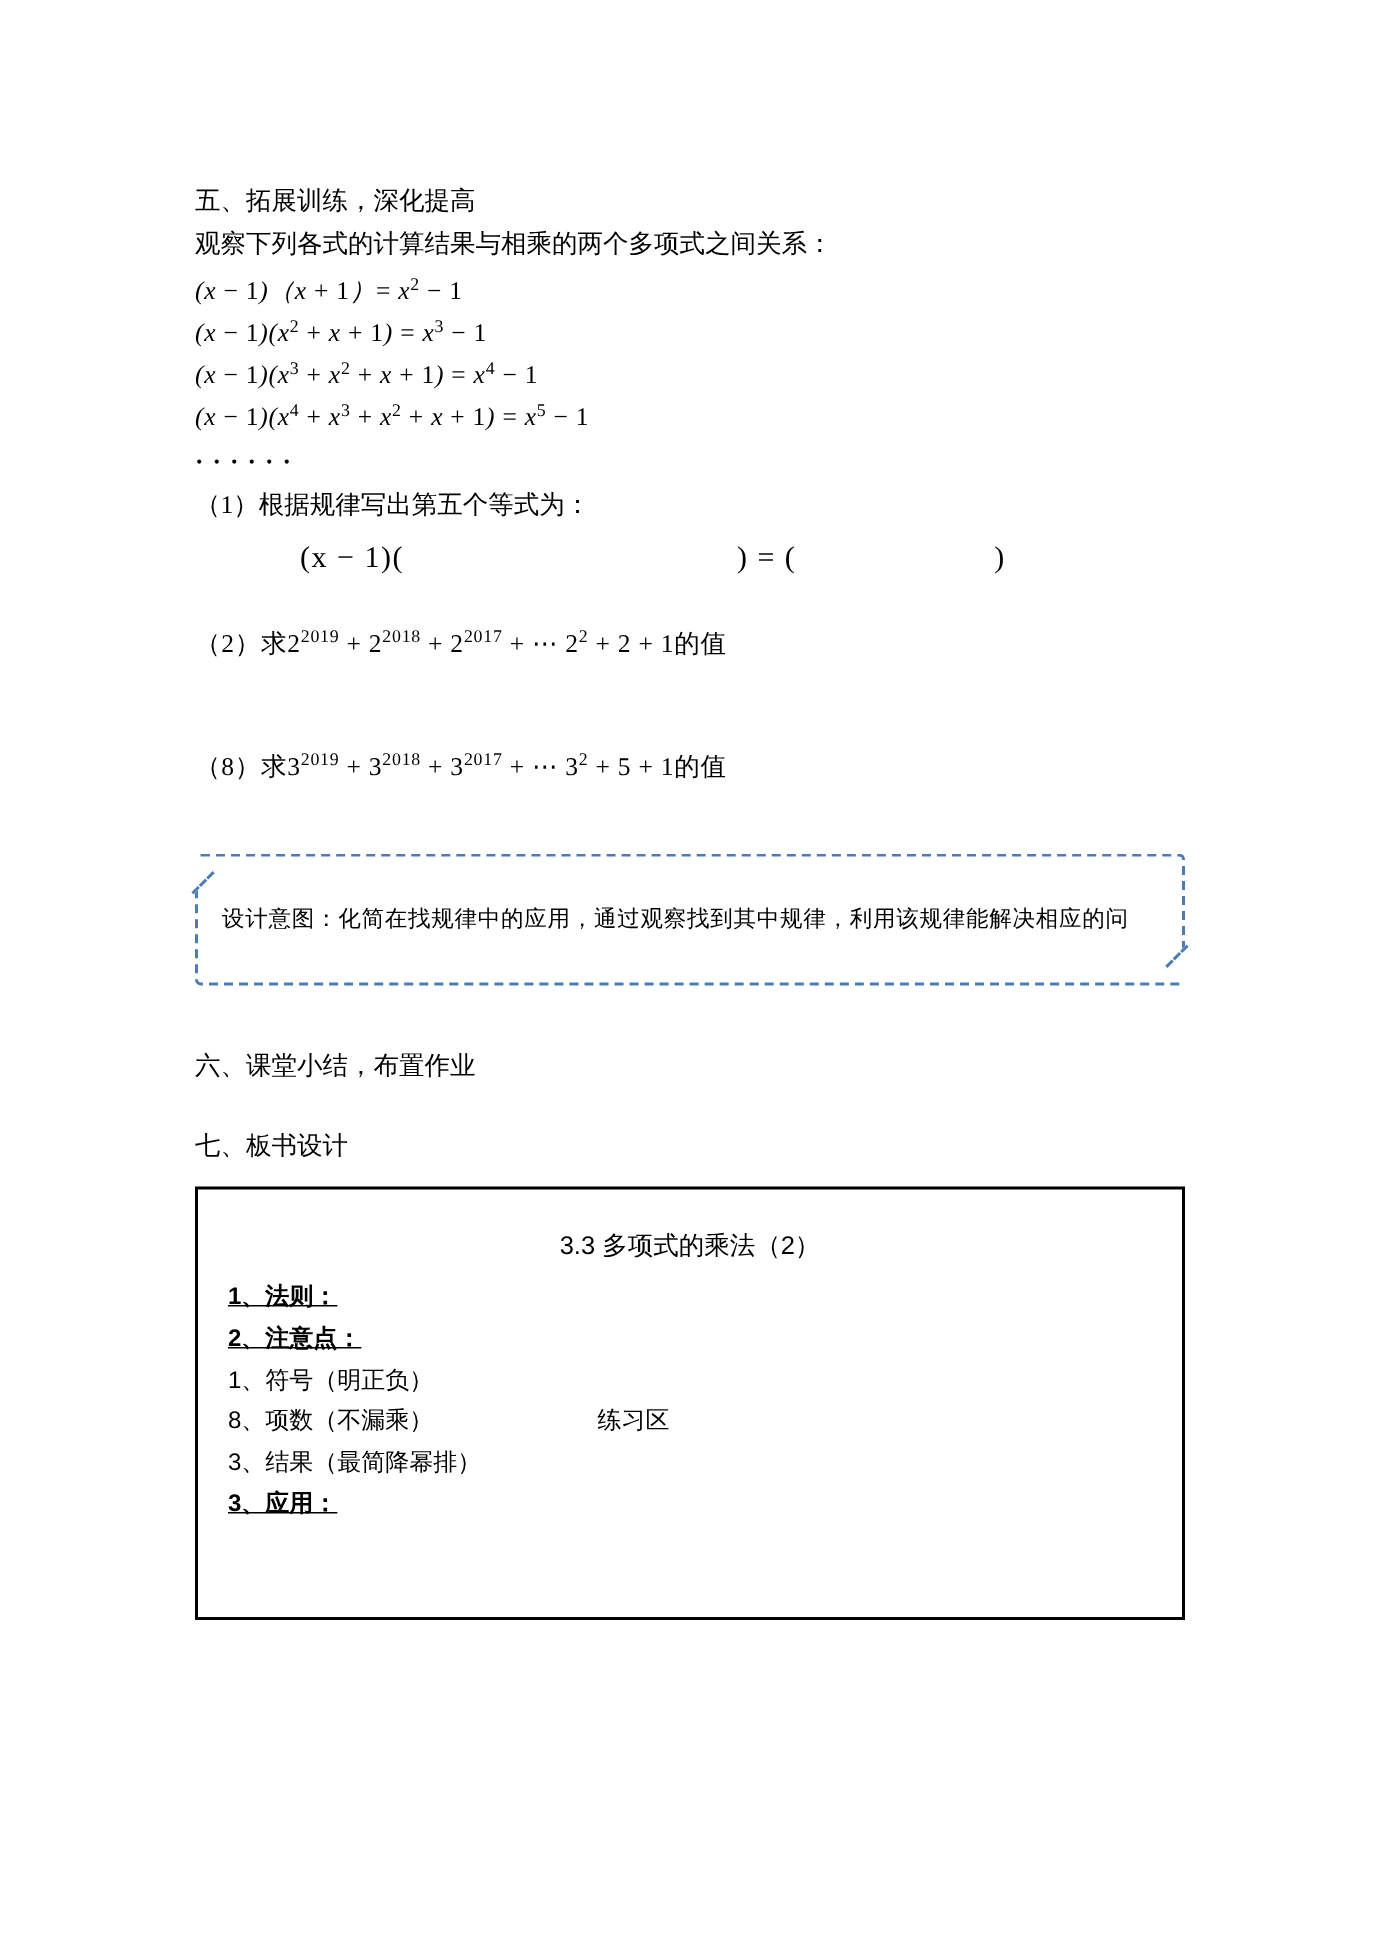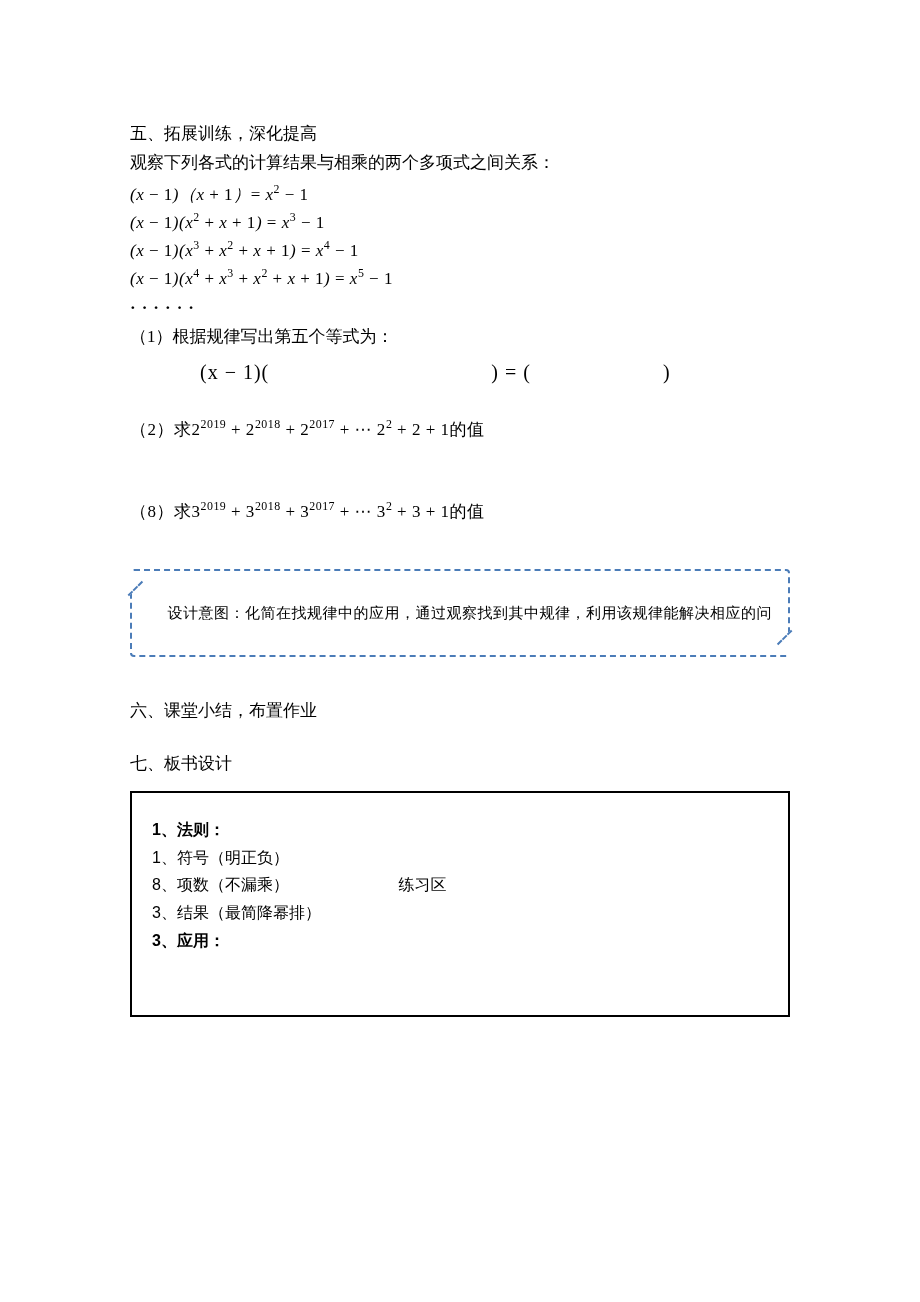--- a/index.html
+++ b/index.html
@@ -57,21 +57,20 @@
       height: 24px;
     }
 
     .design-box {
       position: relative;
       border: 2px dashed #4B7CB8;
       border-radius: 4px;
       padding: 30px 16px 12px 16px;
       margin-top: 44px;
       margin-bottom: 40px;
-      text-align: right;
     }
     .design-box .line1 {
       font-family: "Microsoft YaHei", sans-serif;
       font-size: 15px;
       margin-bottom: 18px;
       letter-spacing: 0.5px;
     }
     .design-box .line2 {
       font-family: "Microsoft YaHei", sans-serif;
       font-size: 14px;
@@ -111,20 +110,21 @@
     .board-title {
       text-align: center;
       margin-bottom: 8px;
       font-size: 17px;
     }
     .board-row {
       margin-bottom: 2px;
     }
     .board-bold {
       font-weight: bold;
+      text-decoration: underline;
     }
     .board-columns {
       display: flex;
     }
     .col-left { flex: 0 0 40%; }
     .col-mid { flex: 0 0 35%; }
     .col-right { flex: 0 0 25%; }
     .fw {
       font-family: "SimSun", serif;
     }
@@ -155,37 +155,39 @@
   <span>)</span>
 </div>
 
 <div class="math-line problem-line">
   <span class="normal fw">（2）求</span><span class="normal">2</span><sup>2019</sup> <span class="normal">+ 2</span><sup>2018</sup> <span class="normal">+ 2</span><sup>2017</sup> <span class="normal">+ ⋯ 2</span><sup>2</sup> <span class="normal">+ 2 + 1</span><span class="normal fw">的值</span>
 </div>
 
 <div class="spacer-mid"></div>
 
 <div class="math-line problem-line">
-  <span class="normal fw">（8）求</span><span class="normal">3</span><sup>2019</sup> <span class="normal">+ 3</span><sup>2018</sup> <span class="normal">+ 3</span><sup>2017</sup> <span class="normal">+ ⋯ 3</span><sup>2</sup> <span class="normal">+ 3 + 1</span><span class="normal fw">的值</span>
+  <span class="normal fw">（8）求</span><span class="normal">3</span><sup>2019</sup> <span class="normal">+ 3</span><sup>2018</sup> <span class="normal">+ 3</span><sup>2017</sup> <span class="normal">+ ⋯ 3</span><sup>2</sup> <span class="normal">+ 5 + 1</span><span class="normal fw">的值</span>
 </div>
 
 <div class="design-box">
   <div class="cut-top-left"></div>
   <div class="cut-bottom-right"></div>
   <div class="line1">设计意图：化简在找规律中的应用，通过观察找到其中规律，利用该规律能解决相应的问</div>
 </div>
 
 <div class="section-title">六、课堂小结，布置作业</div>
 
 <div class="spacer-small"></div>
 
 <div class="section-title">七、板书设计</div>
 
 <div class="board-box">
+  <div class="board-title">3.3 多项式的乘法（2）</div>
   <div class="board-row board-bold">1、法则：</div>
+  <div class="board-row board-bold">2、注意点：</div>
   <div class="board-row">1、符号（明正负）</div>
   <div class="board-columns">
     <div class="col-left">
       <div class="board-row">8、项数（不漏乘）</div>
     </div>
     <div class="col-right">练习区</div>
   </div>
   <div class="board-row">3、结果（最简降幂排）</div>
   <div class="board-row board-bold">3、应用：</div>
 </div>

